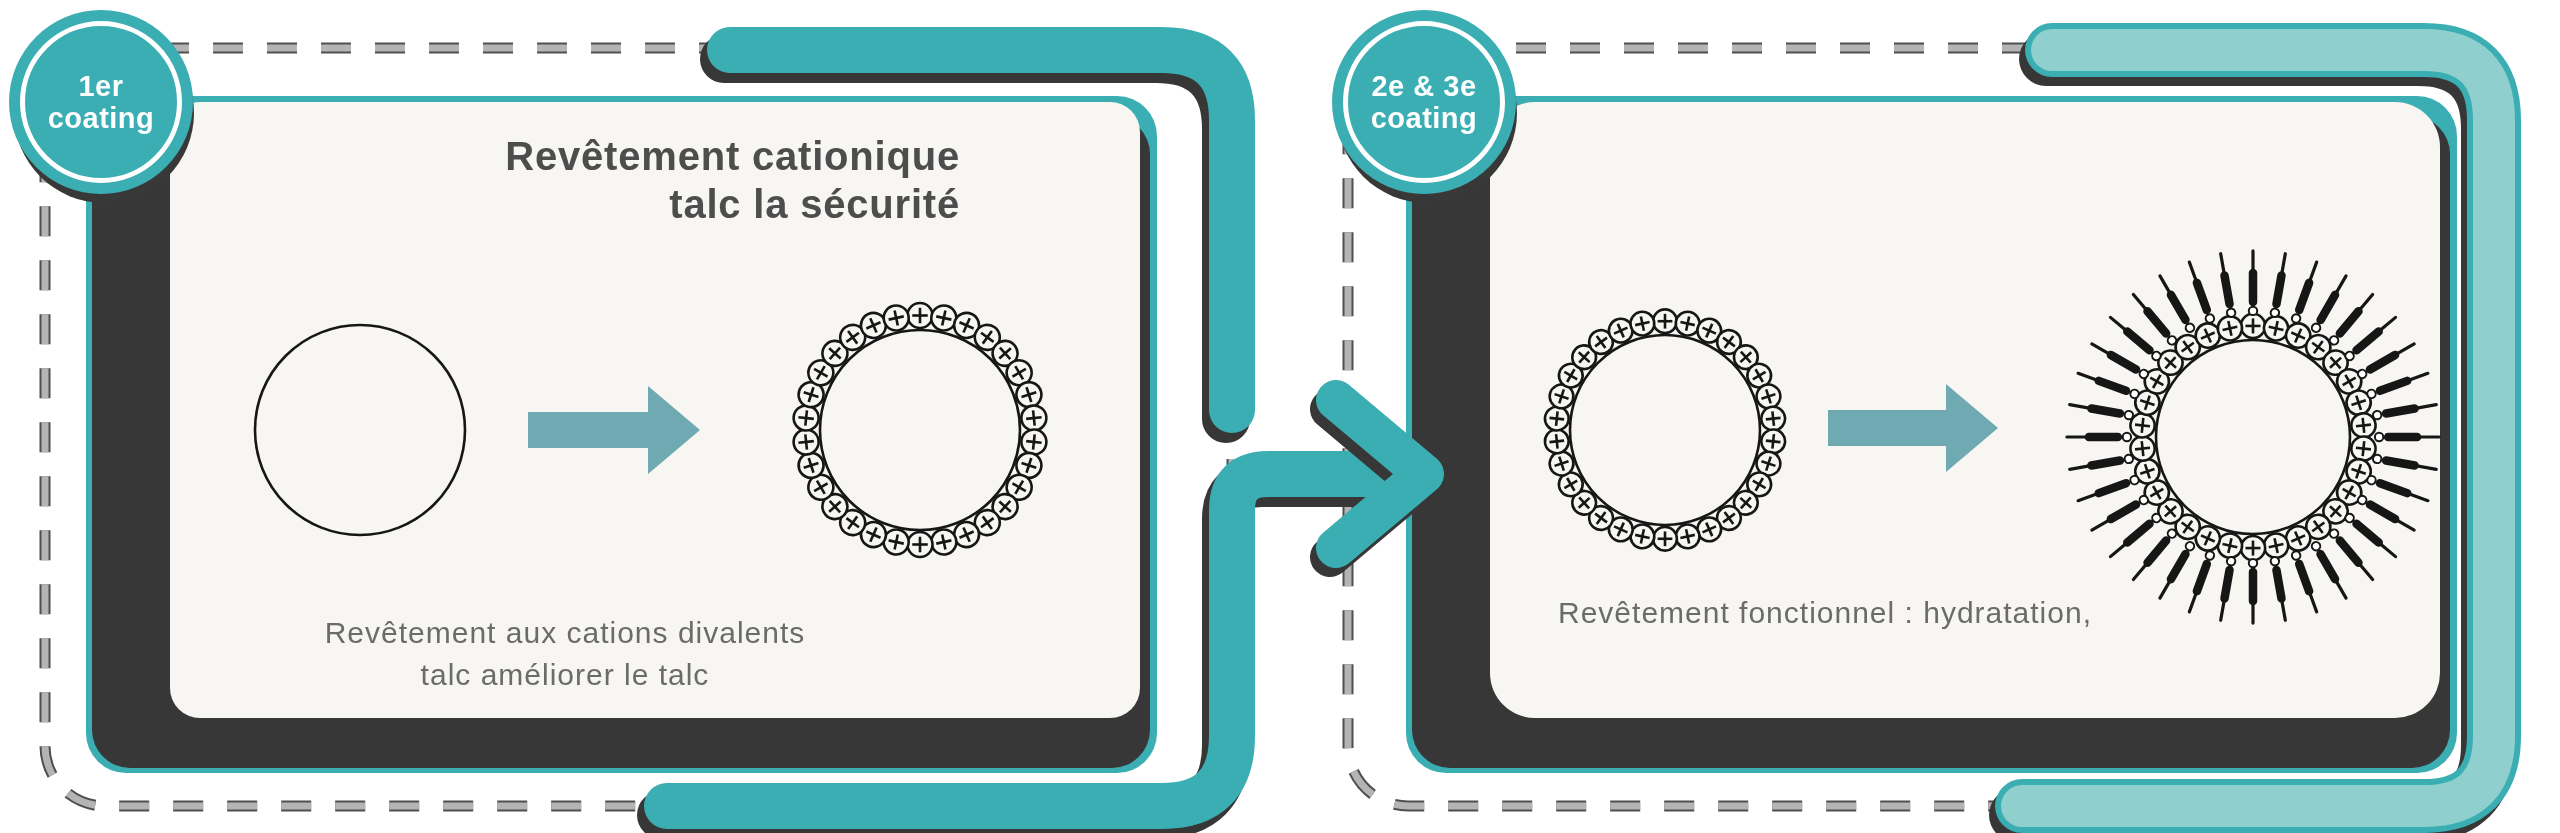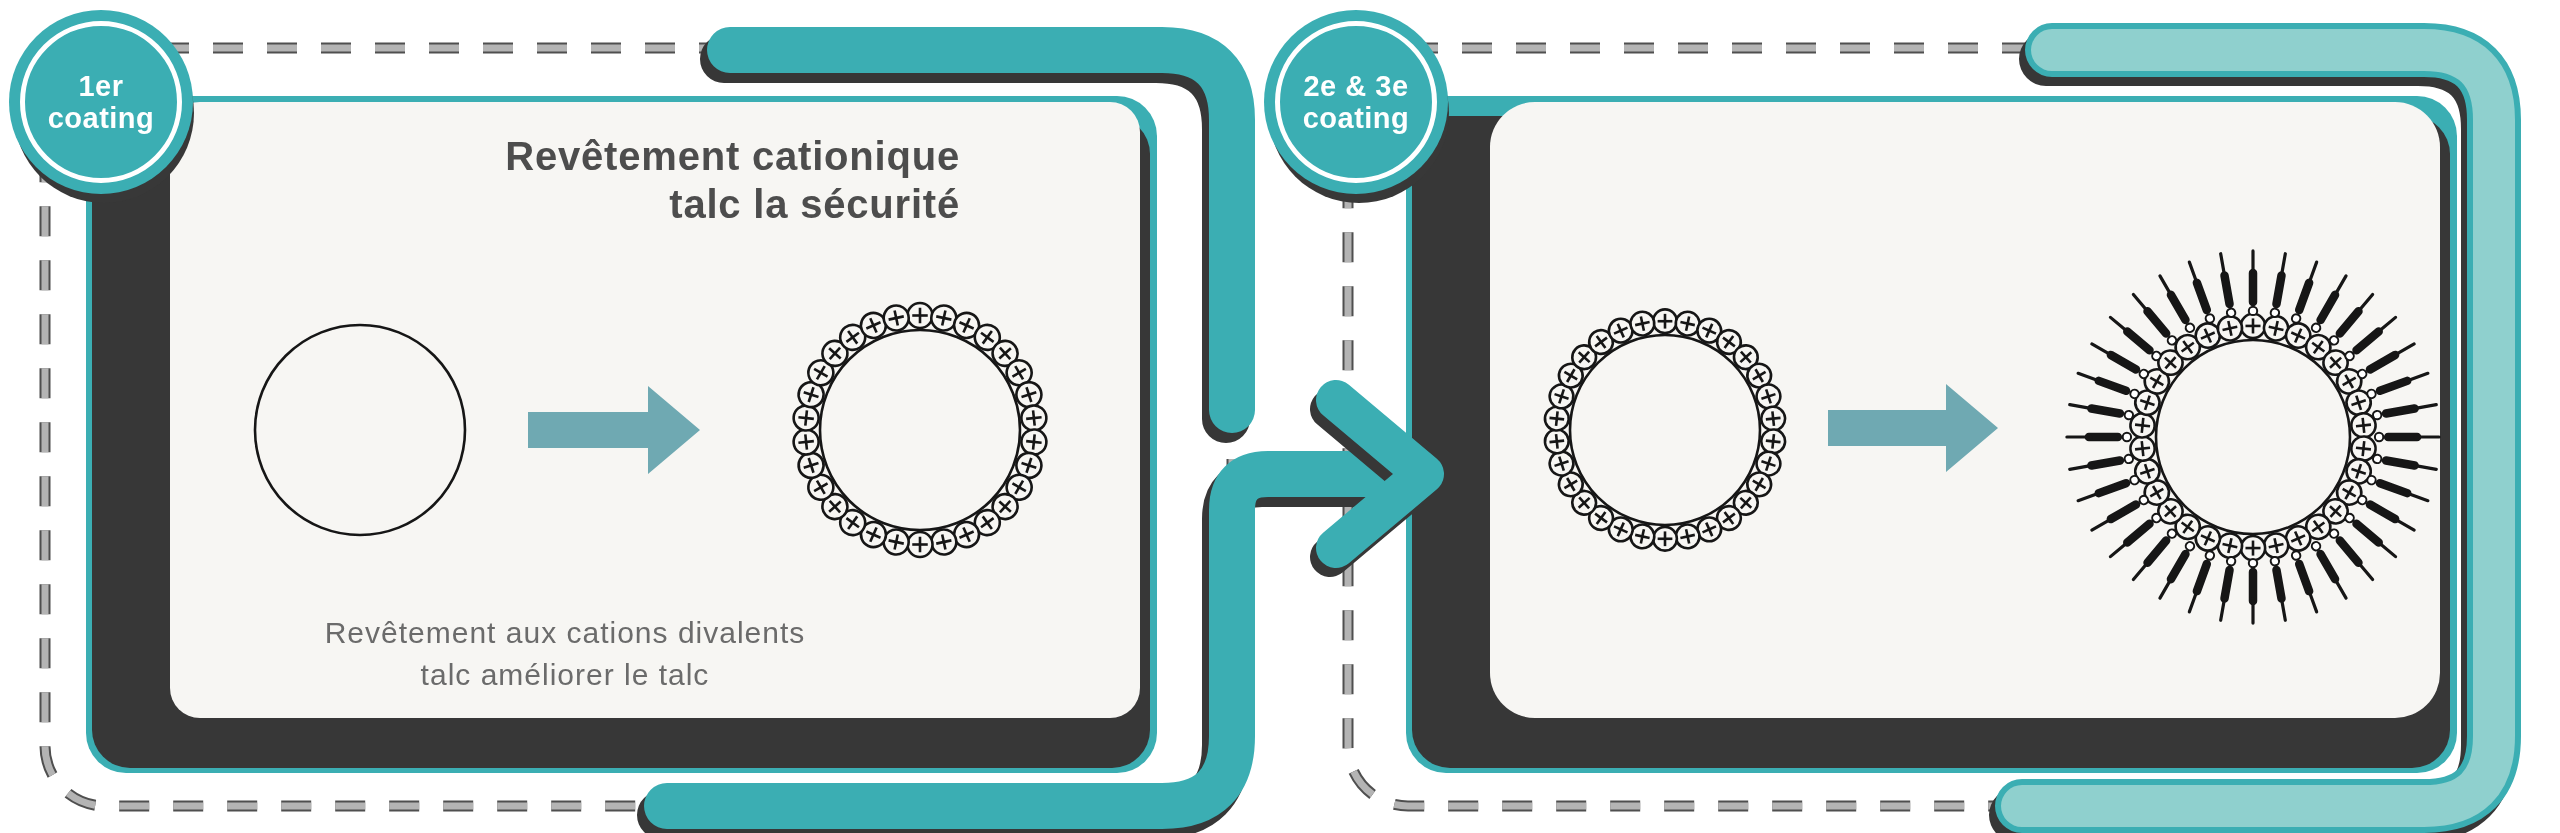--- a/index.html
+++ b/index.html
@@ -719,32 +719,33 @@
         <polygon fill="#6FA9B2" points="1828,410 1946,410 1946,384 1998,428 1946,472 1946,446 1828,446"></polygon>
       </g>
   </svg>
 
   <div class="badge" style="left:9px;top:10px;">
     <div class="badge-text">
       <div>1er</div>
       <div>coating</div>
     </div>
   </div>
-  <div class="badge" style="left:1264px;top:10px;">
+  <div class="badge" style="left:1332px;top:10px;">
     <div class="badge-text">
       <div>2e &amp; 3e</div>
       <div>coating</div>
     </div>
   </div>
 
   <div class="panel-title" style="left:170px;top:132px;width:790px;">
     <div>Revêtement cationique</div>
     <div>talc la sécurité</div>
   </div>
 
   <div class="panel-caption" style="left:170px;top:612px;width:790px;">
     <div>Revêtement aux cations divalents</div>
     <div>talc améliorer le talc</div>
   </div>
   <div class="panel-caption" style="left:1455px;top:592px;width:740px;">
+    <div>Revêtement fonctionnel : hydratation,</div>
   </div>
 
 </div>
 
 </body></html>

